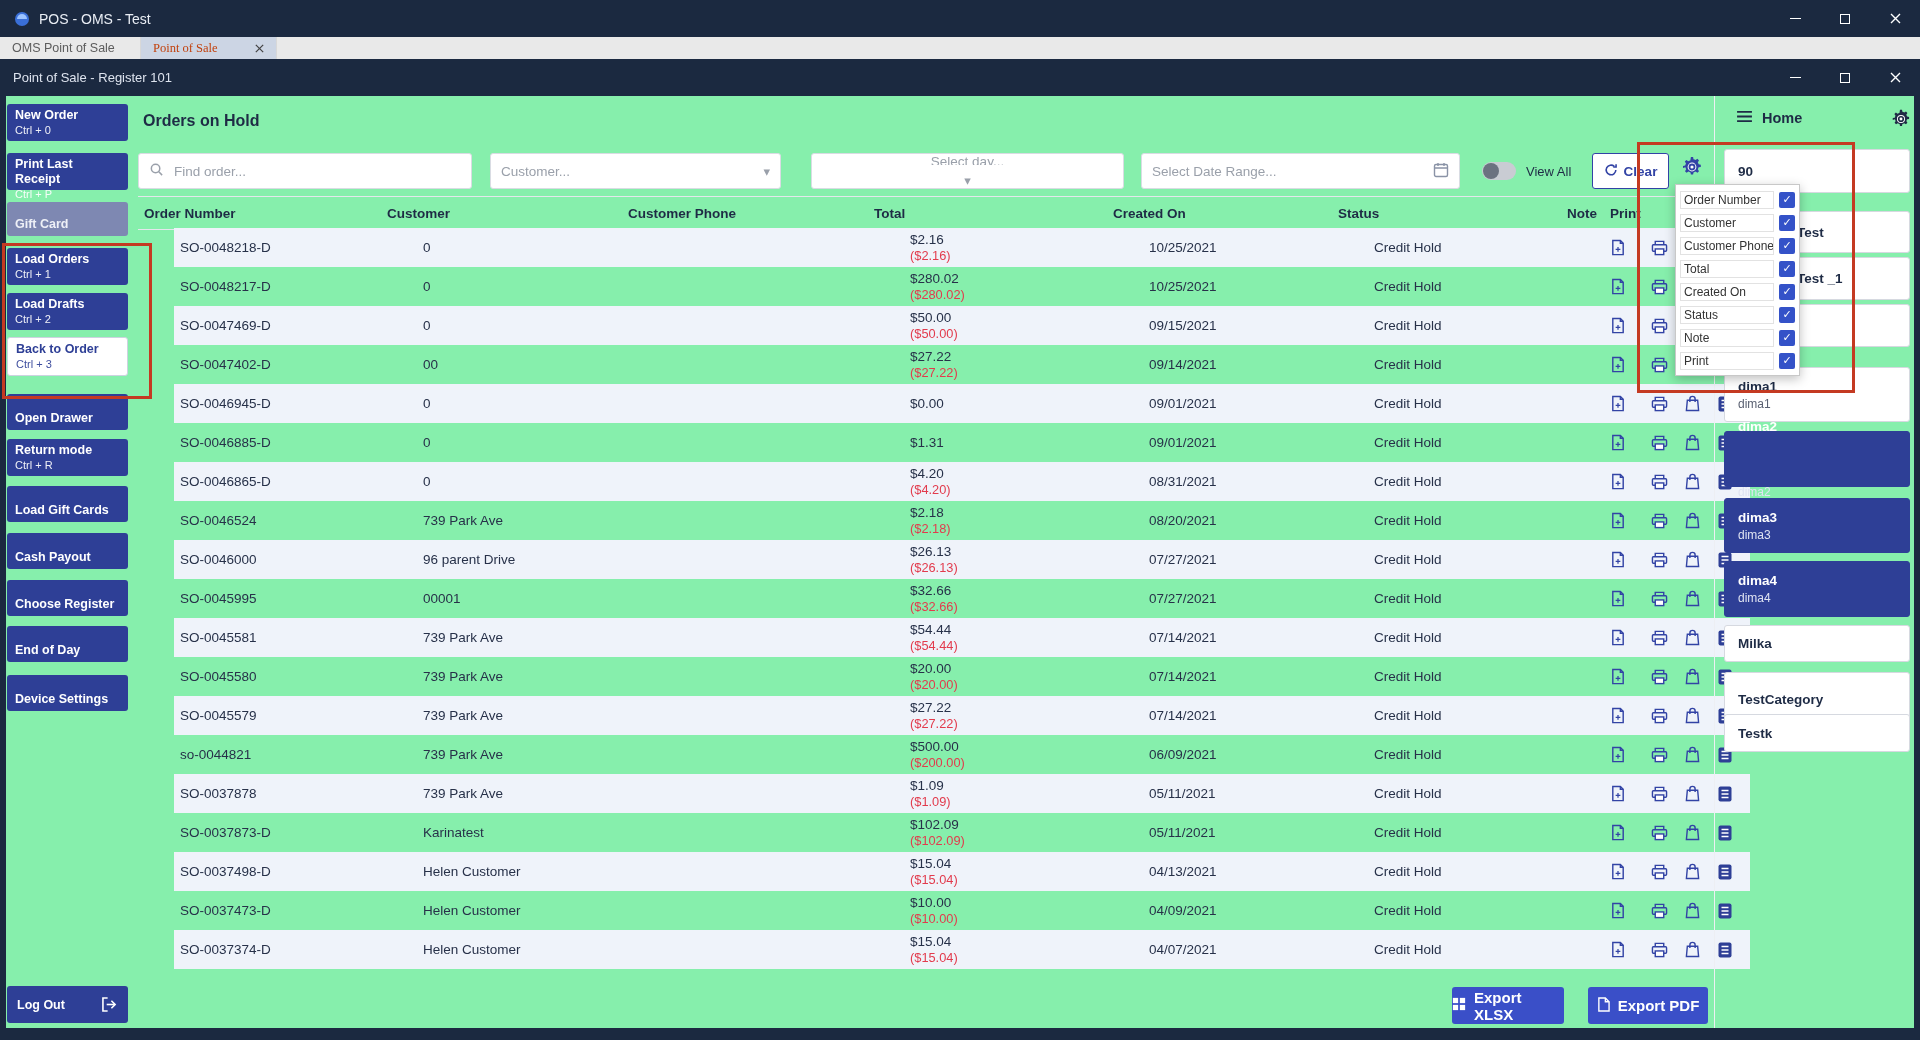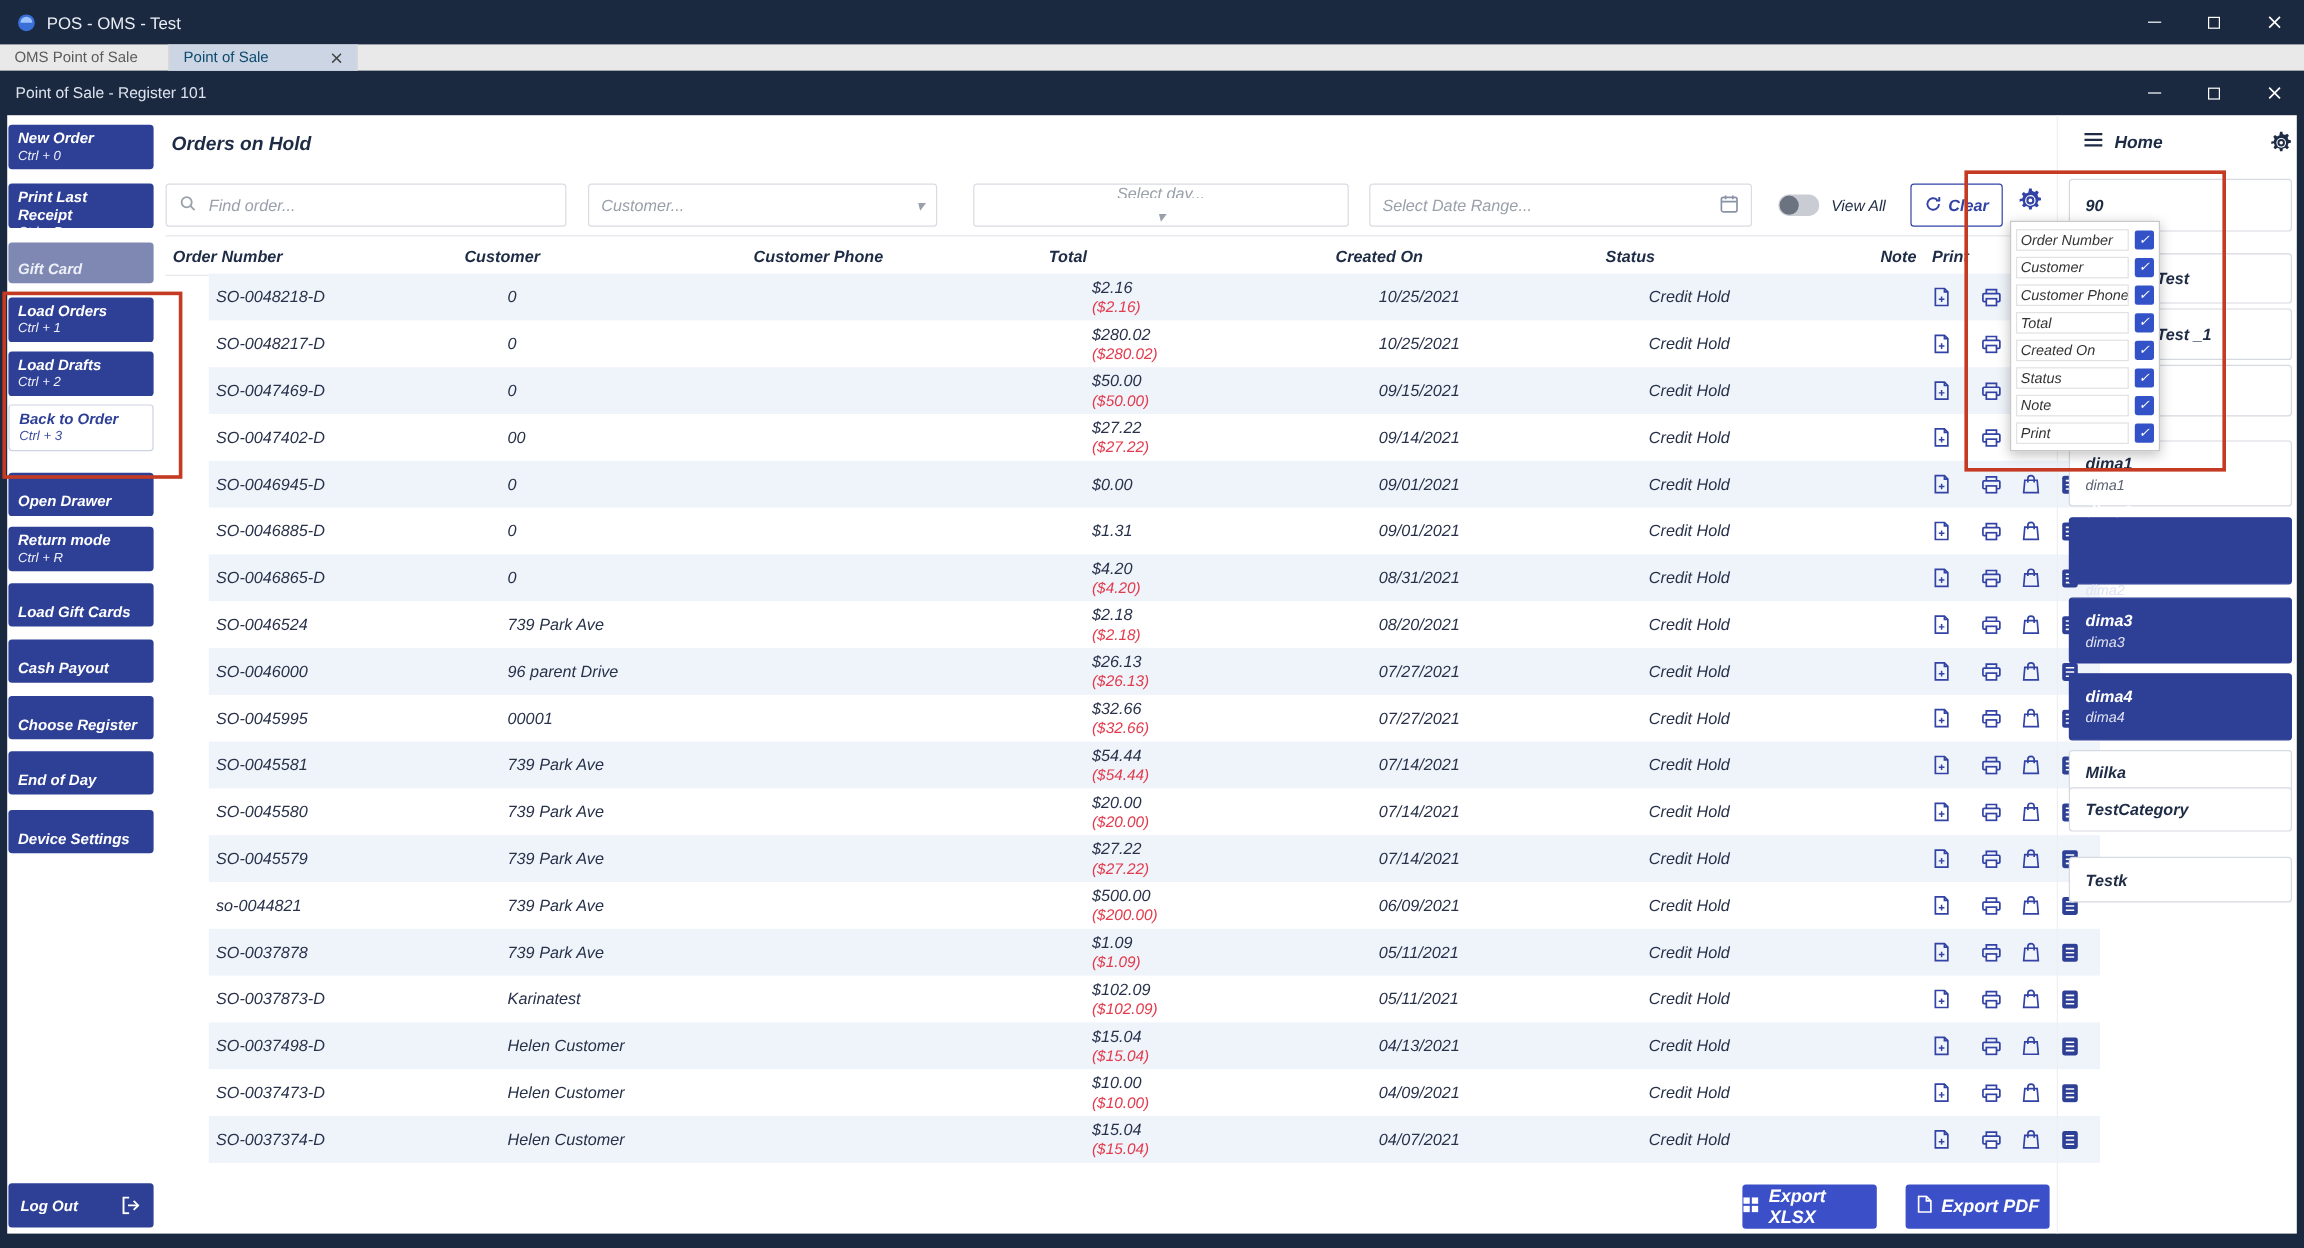--- a/index.html
+++ b/index.html
@@ -12,25 +12,25 @@
   .titlebar{height:37px;background:#1b2940;display:flex;align-items:center;
     color:#e9edf4;font-size:14px;padding-left:14px;box-sizing:border-box;}
   .titlebar .app-icon{display:inline-flex;margin-right:9px;}
   .win-controls{margin-left:auto;display:flex;height:100%;}
   .win-btn{width:50px;height:100%;display:flex;align-items:center;justify-content:center;cursor:pointer;}
   .glyph-min{display:block;width:11px;border-top:1.6px solid #fff;}
   .glyph-max{display:block;width:10px;height:10px;border:1.4px solid #fff;box-sizing:border-box;}
   .tabbar{height:22px;background:#e9e9e9;display:flex;align-items:stretch;}
   .tab{display:flex;align-items:center;padding:0 12px;font-size:12.5px;color:#5c5c5c;
     width:141px;box-sizing:border-box;border-right:1px solid #d8d8d8;cursor:pointer;}
-  .tab.active{background:#ccd5e4;color:#0c4a6e;width:157px;}
+  .tab.active{background:#ccd5e4;color:#c2410c;width:136px;font-family:Liberation Serif, serif;}
   .tab .tab-close{margin-left:auto;display:inline-flex;padding-left:8px;}
   .titlebar2{font-size:13px;color:#dde3ee;padding-left:13px;}
   
-  .app{position:absolute;left:6px;top:96px;width:1908px;height:932px;background:#ffffff;font-style:italic;}
+  .app{position:absolute;left:6px;top:96px;width:1908px;height:932px;background:#86efac;}
   
   .side-btn{position:absolute;left:1px;width:121px;box-sizing:border-box;background:#2e3f96;color:#fff;
     border-radius:3px;padding:4px 8px;font-size:12.5px;font-weight:700;cursor:pointer;}
   .side-btn .lb{display:block;line-height:1.2;}
   .side-btn .sc{display:block;font-size:11px;font-weight:400;opacity:.92;margin-top:1px;}
   .side-btn.single{display:flex;align-items:flex-end;}
   .side-btn.disabled{background:#7e88b2;color:#eef0f7;}
   .side-btn.active{background:#fff;color:#2e3f96;border:1px solid #cdd3e0;}
   .side-btn.logout{display:flex;align-items:center;justify-content:space-between;padding:0 10px;}
   
@@ -1098,21 +1098,21 @@
         <span class="cat-title">dima3</span>
         <span class="cat-sub">dima3</span>
       </div>
       <div class="cat-btn dark" style="top: 465px; height: 56px;">
         <span class="cat-title">dima4</span>
         <span class="cat-sub">dima4</span>
       </div>
       <div class="cat-btn light" style="top: 529px; height: 37px;">
         <span class="cat-title">Milka</span>
       </div>
-      <div class="cat-btn light" style="top: 560px; height: 37px;">
+      <div class="cat-btn light" style="top: 576px; height: 54px;">
         <span class="cat-title">TestCategory</span>
       </div>
       <div class="cat-btn light" style="top: 618px; height: 38px;">
         <span class="cat-title">Testk</span>
       </div>
     </div>
 
   <div class="col-menu">
       <div class="dd-row">
         <span class="dd-label">Order Number</span>

